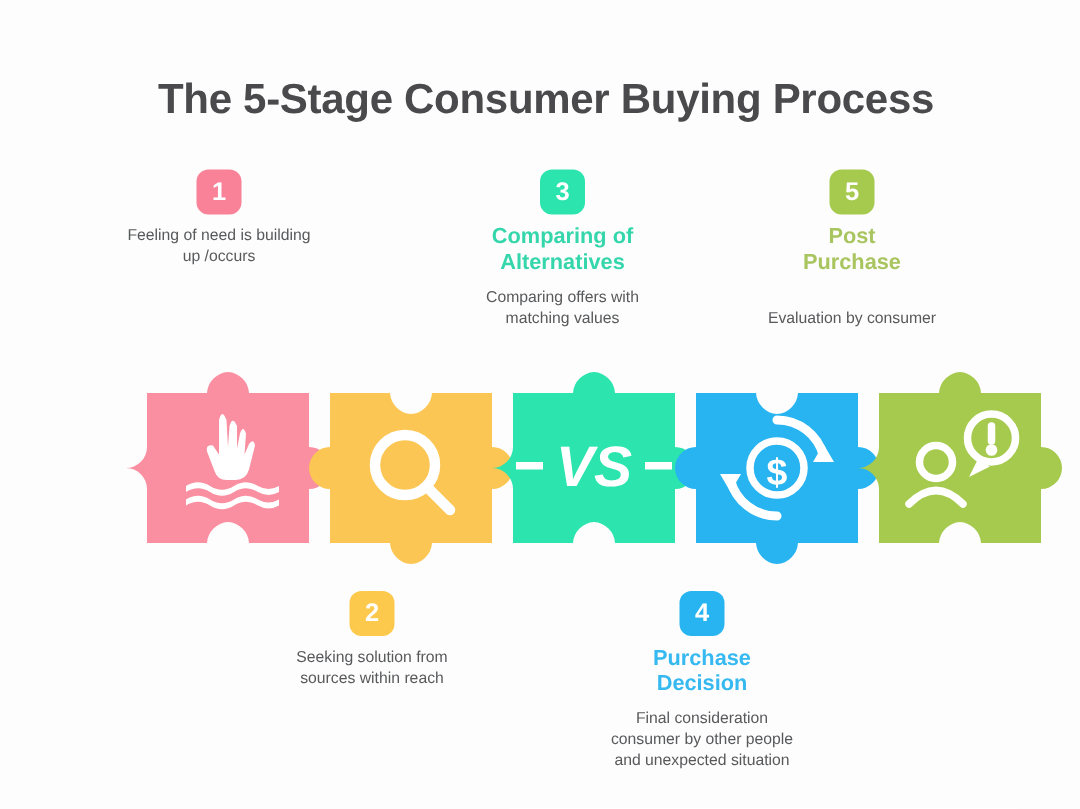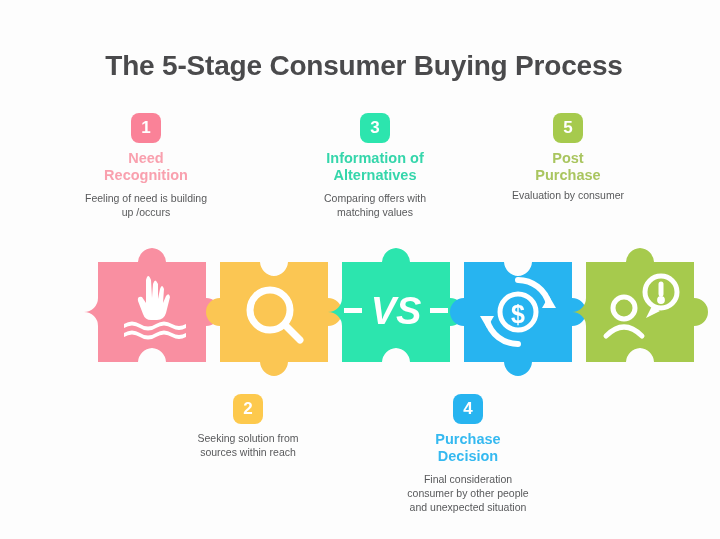--- a/index.html
+++ b/index.html
@@ -72,49 +72,45 @@
 </style>
 </head>
 <body>
 
 <div id="canvas">
 
   <div id="title">The 5-Stage Consumer Buying Process</div>
 
   <div class="stage-block" style="left:46px; top:113px; width:200px;">
     <div class="badge" style="background:#fa8298;">1</div>
-    <div class="stage-title" style="color:#f9a0ae;">
-      <div>Need</div>
-      <div>Recognition</div>
-    </div>
     <div class="stage-desc">
       <div>Feeling of need is building</div>
       <div>up /occurs</div>
     </div>
   </div>
 
   <div class="stage-block" style="left:255px; top:113px; width:240px;">
     <div class="badge" style="background:#2ce5ae;">3</div>
     <div class="stage-title" style="color:#35d6ab;">
-      <div>Information of</div>
+      <div>Comparing of</div>
       <div>Alternatives</div>
     </div>
     <div class="stage-desc">
       <div>Comparing offers with</div>
       <div>matching values</div>
     </div>
   </div>
 
   <div class="stage-block" style="left:468px; top:113px; width:200px;">
     <div class="badge" style="background:#a6ca4d;">5</div>
     <div class="stage-title" style="color:#a9c55f;">
       <div>Post</div>
       <div>Purchase</div>
     </div>
-    <div class="stage-desc" style="margin-top:4px;">
+    <div class="stage-desc" style="margin-top:21px;">
       <div>Evaluation by consumer</div>
     </div>
   </div>
 
   <div id="puzzle-row">
 
     <div class="piece-wrap" style="left:0px;">
       <svg class="piece-svg" width="160" height="140" viewBox="0 0 160 140">
         <path fill="#f98fa1" d="
           M 20 26

